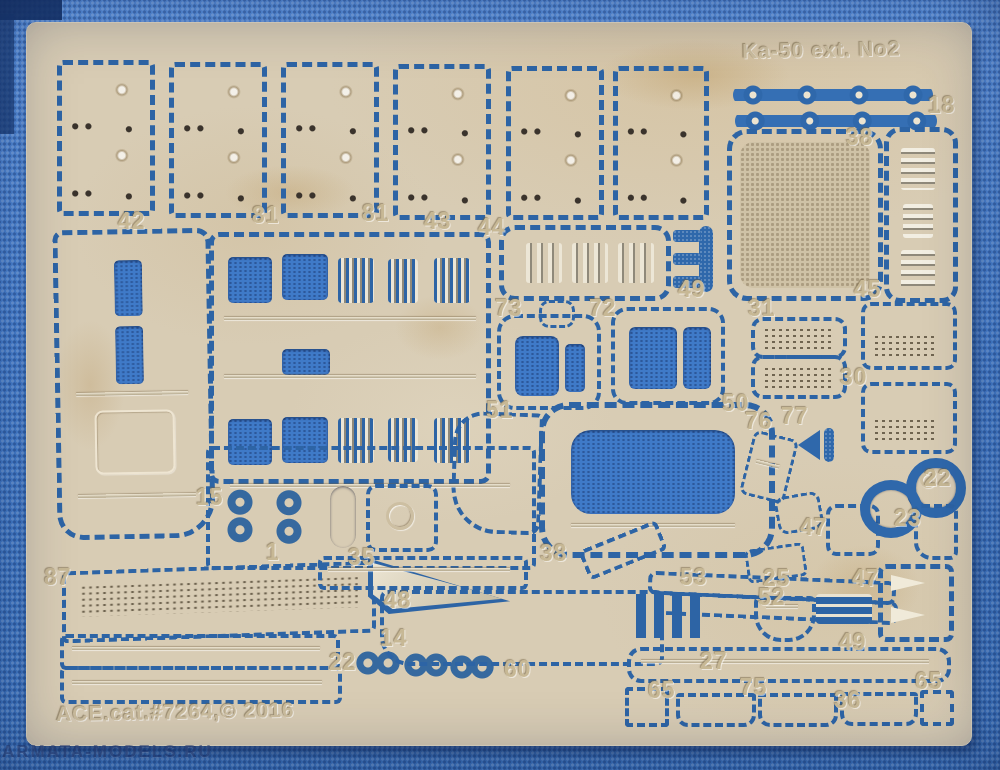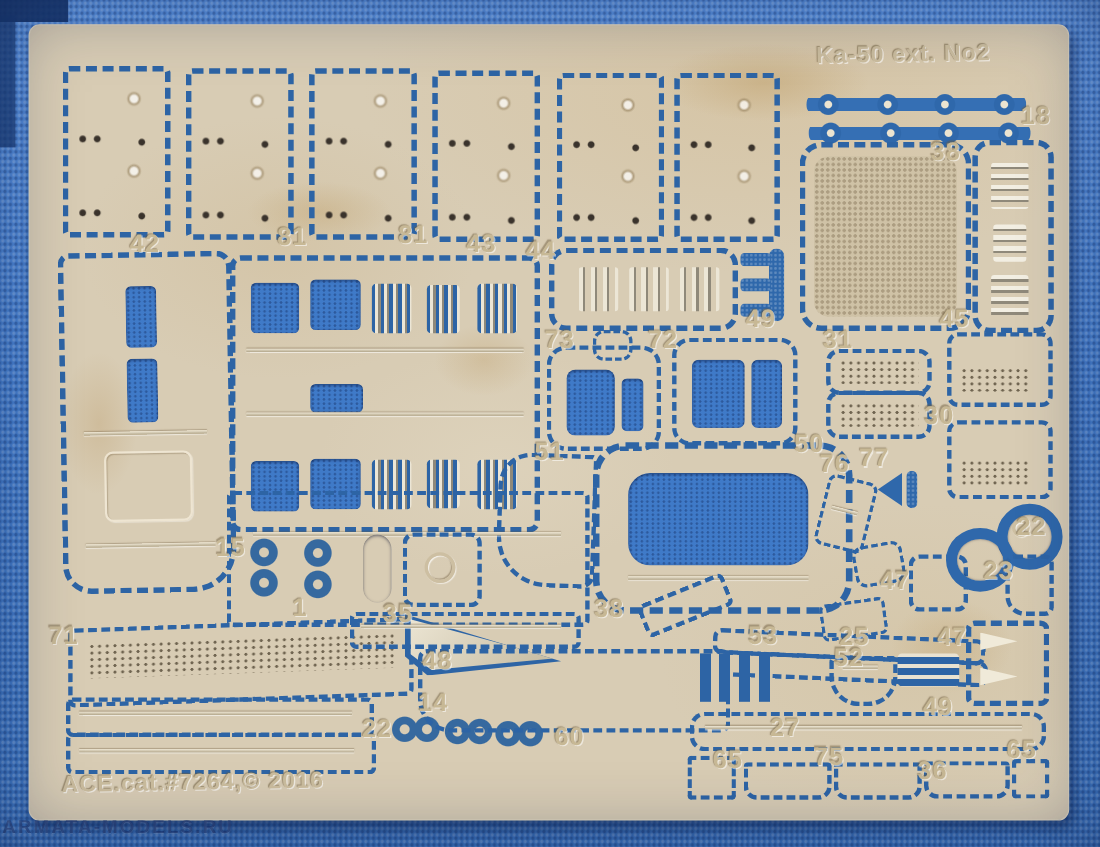--- a/index.html
+++ b/index.html
@@ -289,21 +289,21 @@
       <span class="plabel" style="left: 840px; top: 364px;">30</span>
       <span class="plabel" style="left: 722px; top: 390px;">50</span>
       <span class="plabel" style="left: 745px; top: 408px;">76</span>
       <span class="plabel" style="left: 781px; top: 403px;">77</span>
       <span class="plabel" style="left: 924px; top: 465px;">22</span>
       <span class="plabel" style="left: 894px; top: 505px;">23</span>
       <span class="plabel" style="left: 800px; top: 514px;">47</span>
       <span class="plabel" style="left: 196px; top: 484px;">15</span>
       <span class="plabel" style="left: 266px; top: 539px;">1</span>
       <span class="plabel" style="left: 348px; top: 544px;">35</span>
-      <span class="plabel" style="left: 44px; top: 564px;">71</span>
+      <span class="plabel" style="left: 44px; top: 564px;">87</span>
       <span class="plabel" style="left: 486px; top: 397px;">51</span>
       <span class="plabel" style="left: 540px; top: 540px;">38</span>
       <span class="plabel" style="left: 680px; top: 564px;">53</span>
       <span class="plabel" style="left: 763px; top: 565px;">25</span>
       <span class="plabel" style="left: 758px; top: 584px;">52</span>
       <span class="plabel" style="left: 852px; top: 565px;">47</span>
       <span class="plabel" style="left: 384px; top: 587px;">48</span>
       <span class="plabel" style="left: 380px; top: 625px;">14</span>
       <span class="plabel" style="left: 329px; top: 649px;">22</span>
       <span class="plabel" style="left: 504px; top: 656px;">60</span>

